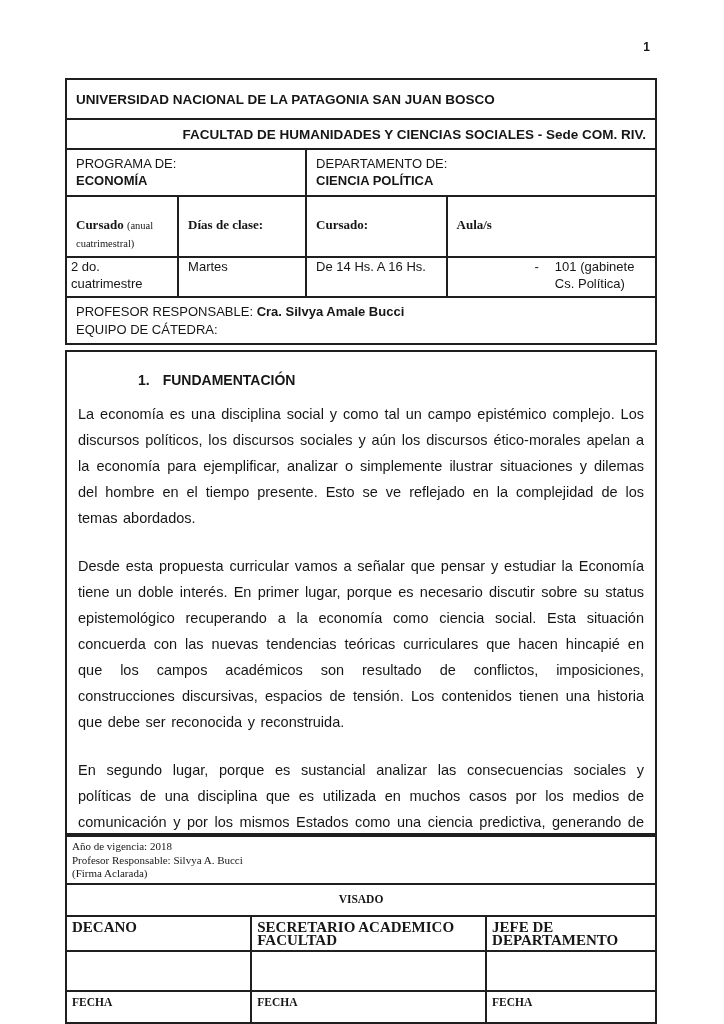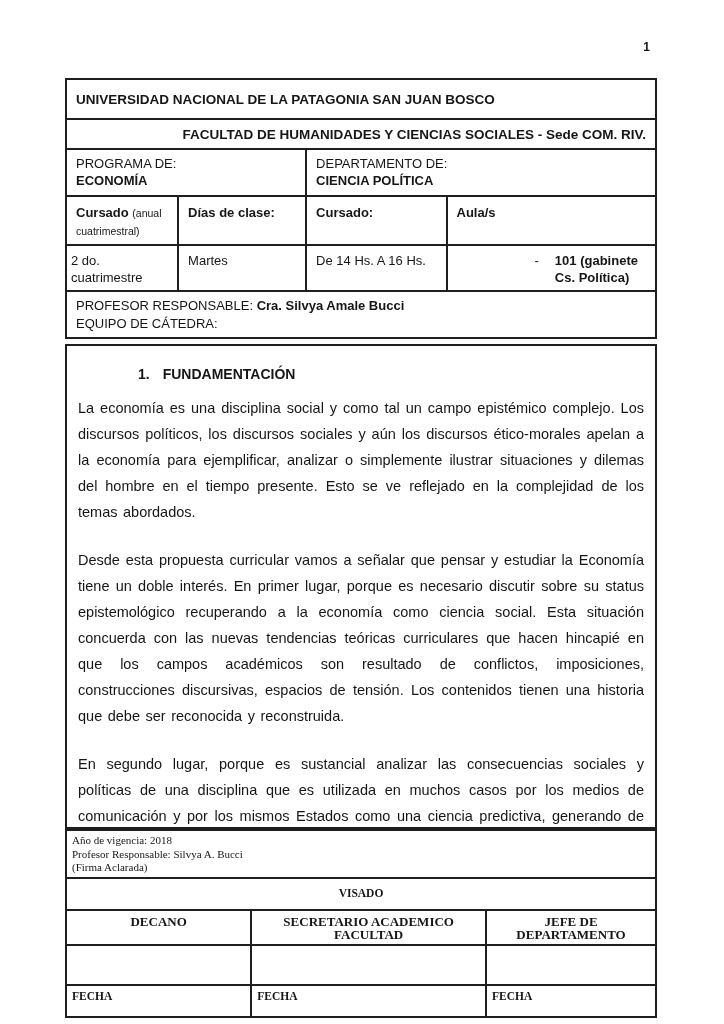--- a/index.html
+++ b/index.html
@@ -19,29 +19,29 @@
   .content { position: absolute; top: 78px; left: 65px; width: 592px; }
 
   table { border-collapse: collapse; width: 100%; table-layout: fixed; border-radius: 10px; }
   td { border: 2px solid #1f1f1f; vertical-align: top; padding: 4px 9px; }
 
   
   .header-table td { font-size: 13px; line-height: 17px; }
   .row-univ td { height: 40px; font-weight: bold; font-size: 13.5px; vertical-align: middle; }
   .row-fac td { height: 30px; font-weight: bold; font-size: 13.5px; vertical-align: middle; text-align: right; }
   .row-prog td { height: 47px; padding-top: 5px; }
-  .row-cols td { height: 37px; padding-top: 7px; font-weight: bold; }
-  .row-vals td { height: 40px; padding-top: 6px; }
+  .row-cols td { height: 37px; padding-top: 19px; font-weight: bold; font-family: Liberation Serif, serif; }
+  .row-vals td { height: 40px; padding-top: 0; }
   .row-prof td { height: 41px; padding-top: 5px; line-height: 18px; }
   .b { font-weight: bold; }
   .note { font-weight: normal; font-size: 10.5px; }
   .cursado-val { padding-left: 4px; }
   .aula-line { display: flex; padding-left: 78px; }
   .aula-dash { flex: 0 0 auto; }
-  .aula-text { margin-left: 16px; width: 96px; line-height: 17px; font-weight: bold; }
+  .aula-text { margin-left: 16px; width: 96px; line-height: 17px; }
 
   
   .main-box {
     border: 2px solid #1f1f1f;
     margin-top: 5px;
     height: 485px;
     padding: 12px 11px 0 11px;
     overflow: hidden;
   }
   .sec-title {
@@ -54,21 +54,21 @@
     text-align: justify;
     margin-bottom: 22px;
     word-spacing: 1.5px;
   }
 
   
   .footer-table { margin-top: 0; font-family: Liberation Serif, serif; }
   .footer-table td { font-size: 11px; line-height: 13.5px; padding: 2px 5px; }
   .ft-row1 td { height: 43px; padding-top: 3px; }
   .ft-visado td { height: 32px; text-align: center; font-weight: bold; font-size: 11.5px; vertical-align: middle; }
-  .ft-heads td { height: 25px; text-align: center; font-weight: bold; font-size: 13px; padding-top: 4px; }
+  .ft-heads td { height: 25px; font-weight: bold; font-size: 15px; padding-top: 4px; }
   .ft-empty td { height: 40px; }
   .ft-fecha td { height: 32px; font-weight: bold; font-size: 11.5px; padding-top: 4px; }
 </style>
 </head>
 <body>
 
 <div class="page">
 
   <div class="page-number">1</div>
 

